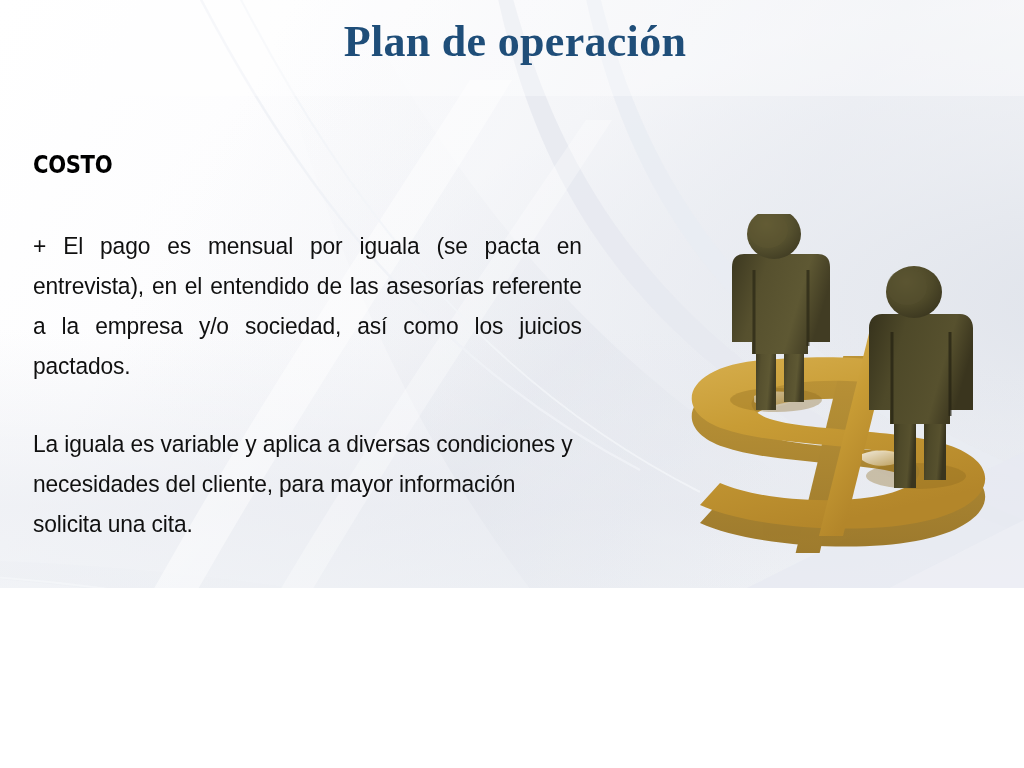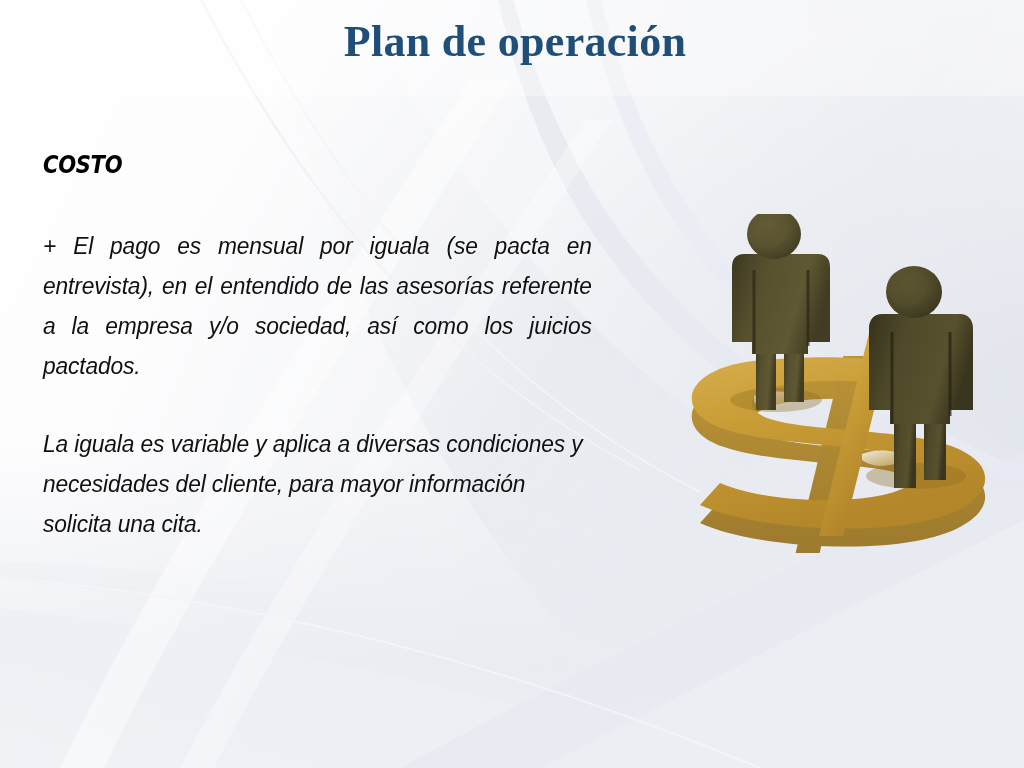--- a/index.html
+++ b/index.html
@@ -12,21 +12,21 @@
     height: 768px;
     overflow: hidden;
     font-family: "Liberation Sans", sans-serif;
     background: #ffffff;
   }
 
   
   #slide {
     position: relative;
     width: 1024px;
-    height: 768px;
+    height: 588px;
     overflow: hidden;
     background: #0ea5e9;
   }
 
   
   .bg-base {
     position: absolute;
     inset: 0;
     background:
       linear-gradient(118deg,
@@ -77,24 +77,23 @@
     font-weight: 700;
     font-size: 44px;
     line-height: 1.08;
     letter-spacing: 0.3px;
     white-space: nowrap;
   }
 
   
   #body-col {
     position: absolute;
-    left: 43px;
+    left: 33px;
     top: 152px;
     width: 548px;
-    font-style: italic;
   }
   .heading {
     font-family: "DejaVu Sans", "Liberation Sans", sans-serif;
     font-weight: 700;
     font-size: 24px;
     letter-spacing: -0.4px;
     color: #000000;
     line-height: 1.15;
     margin: 0 0 46px 0;
     transform: scaleX(0.88);

